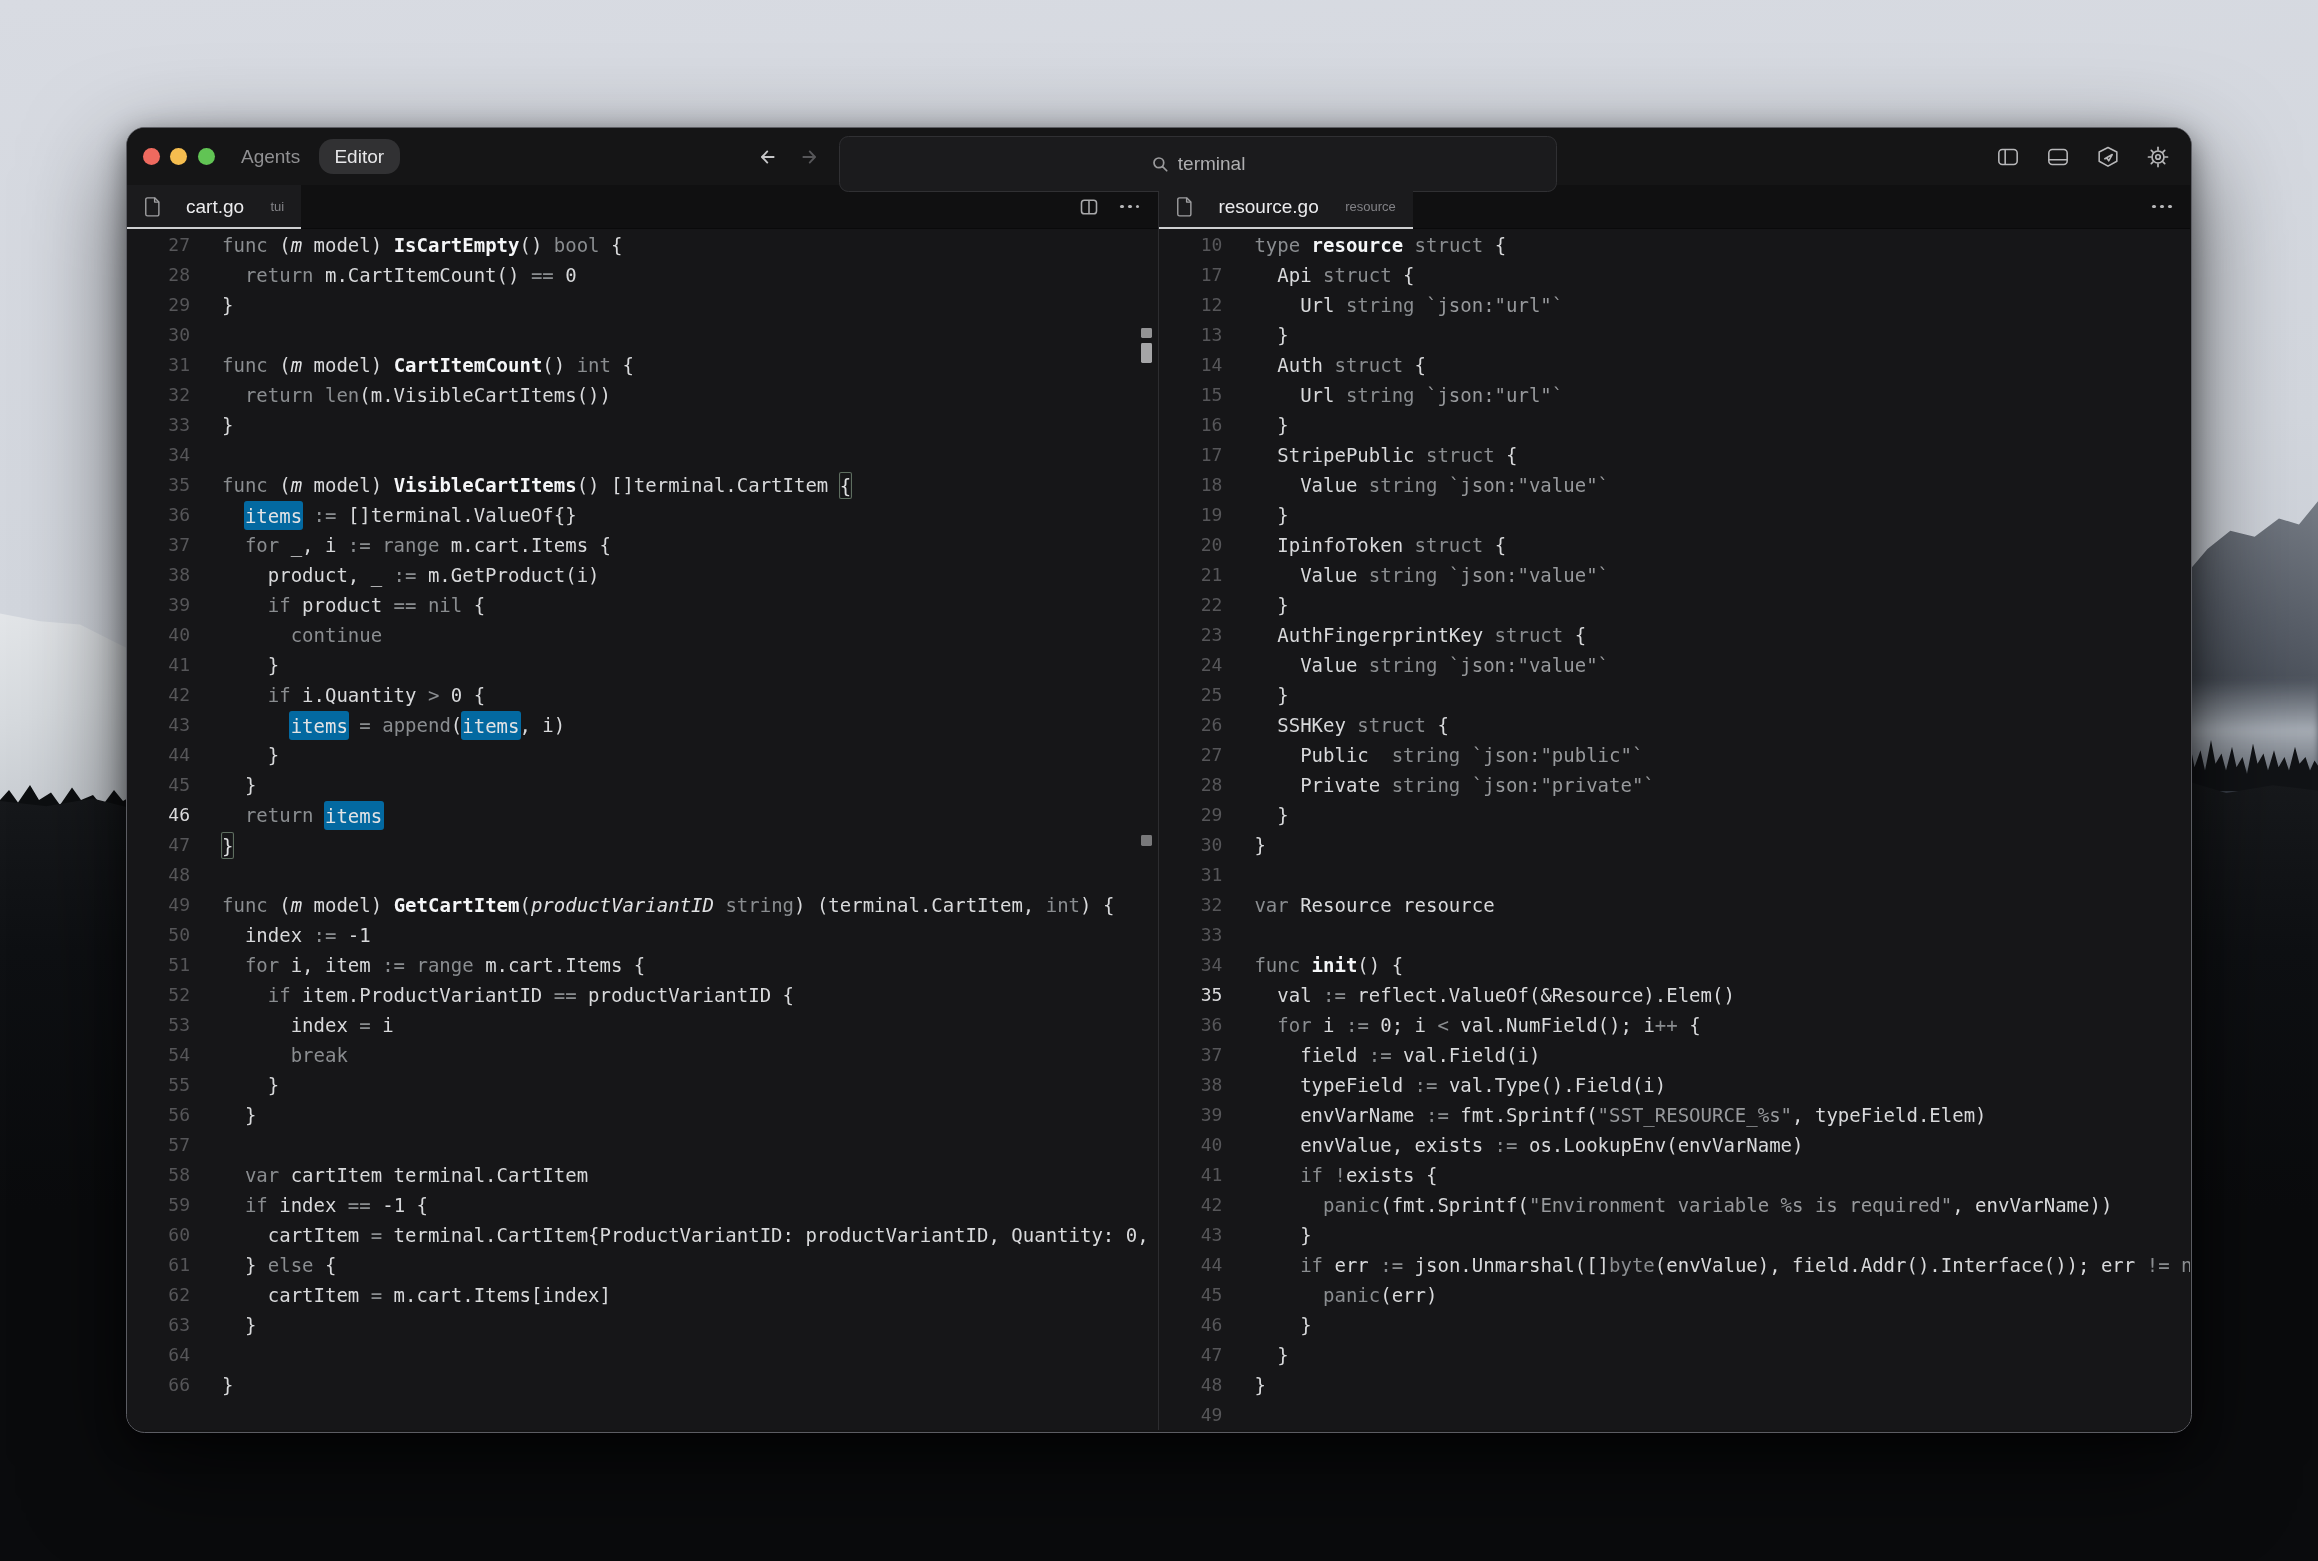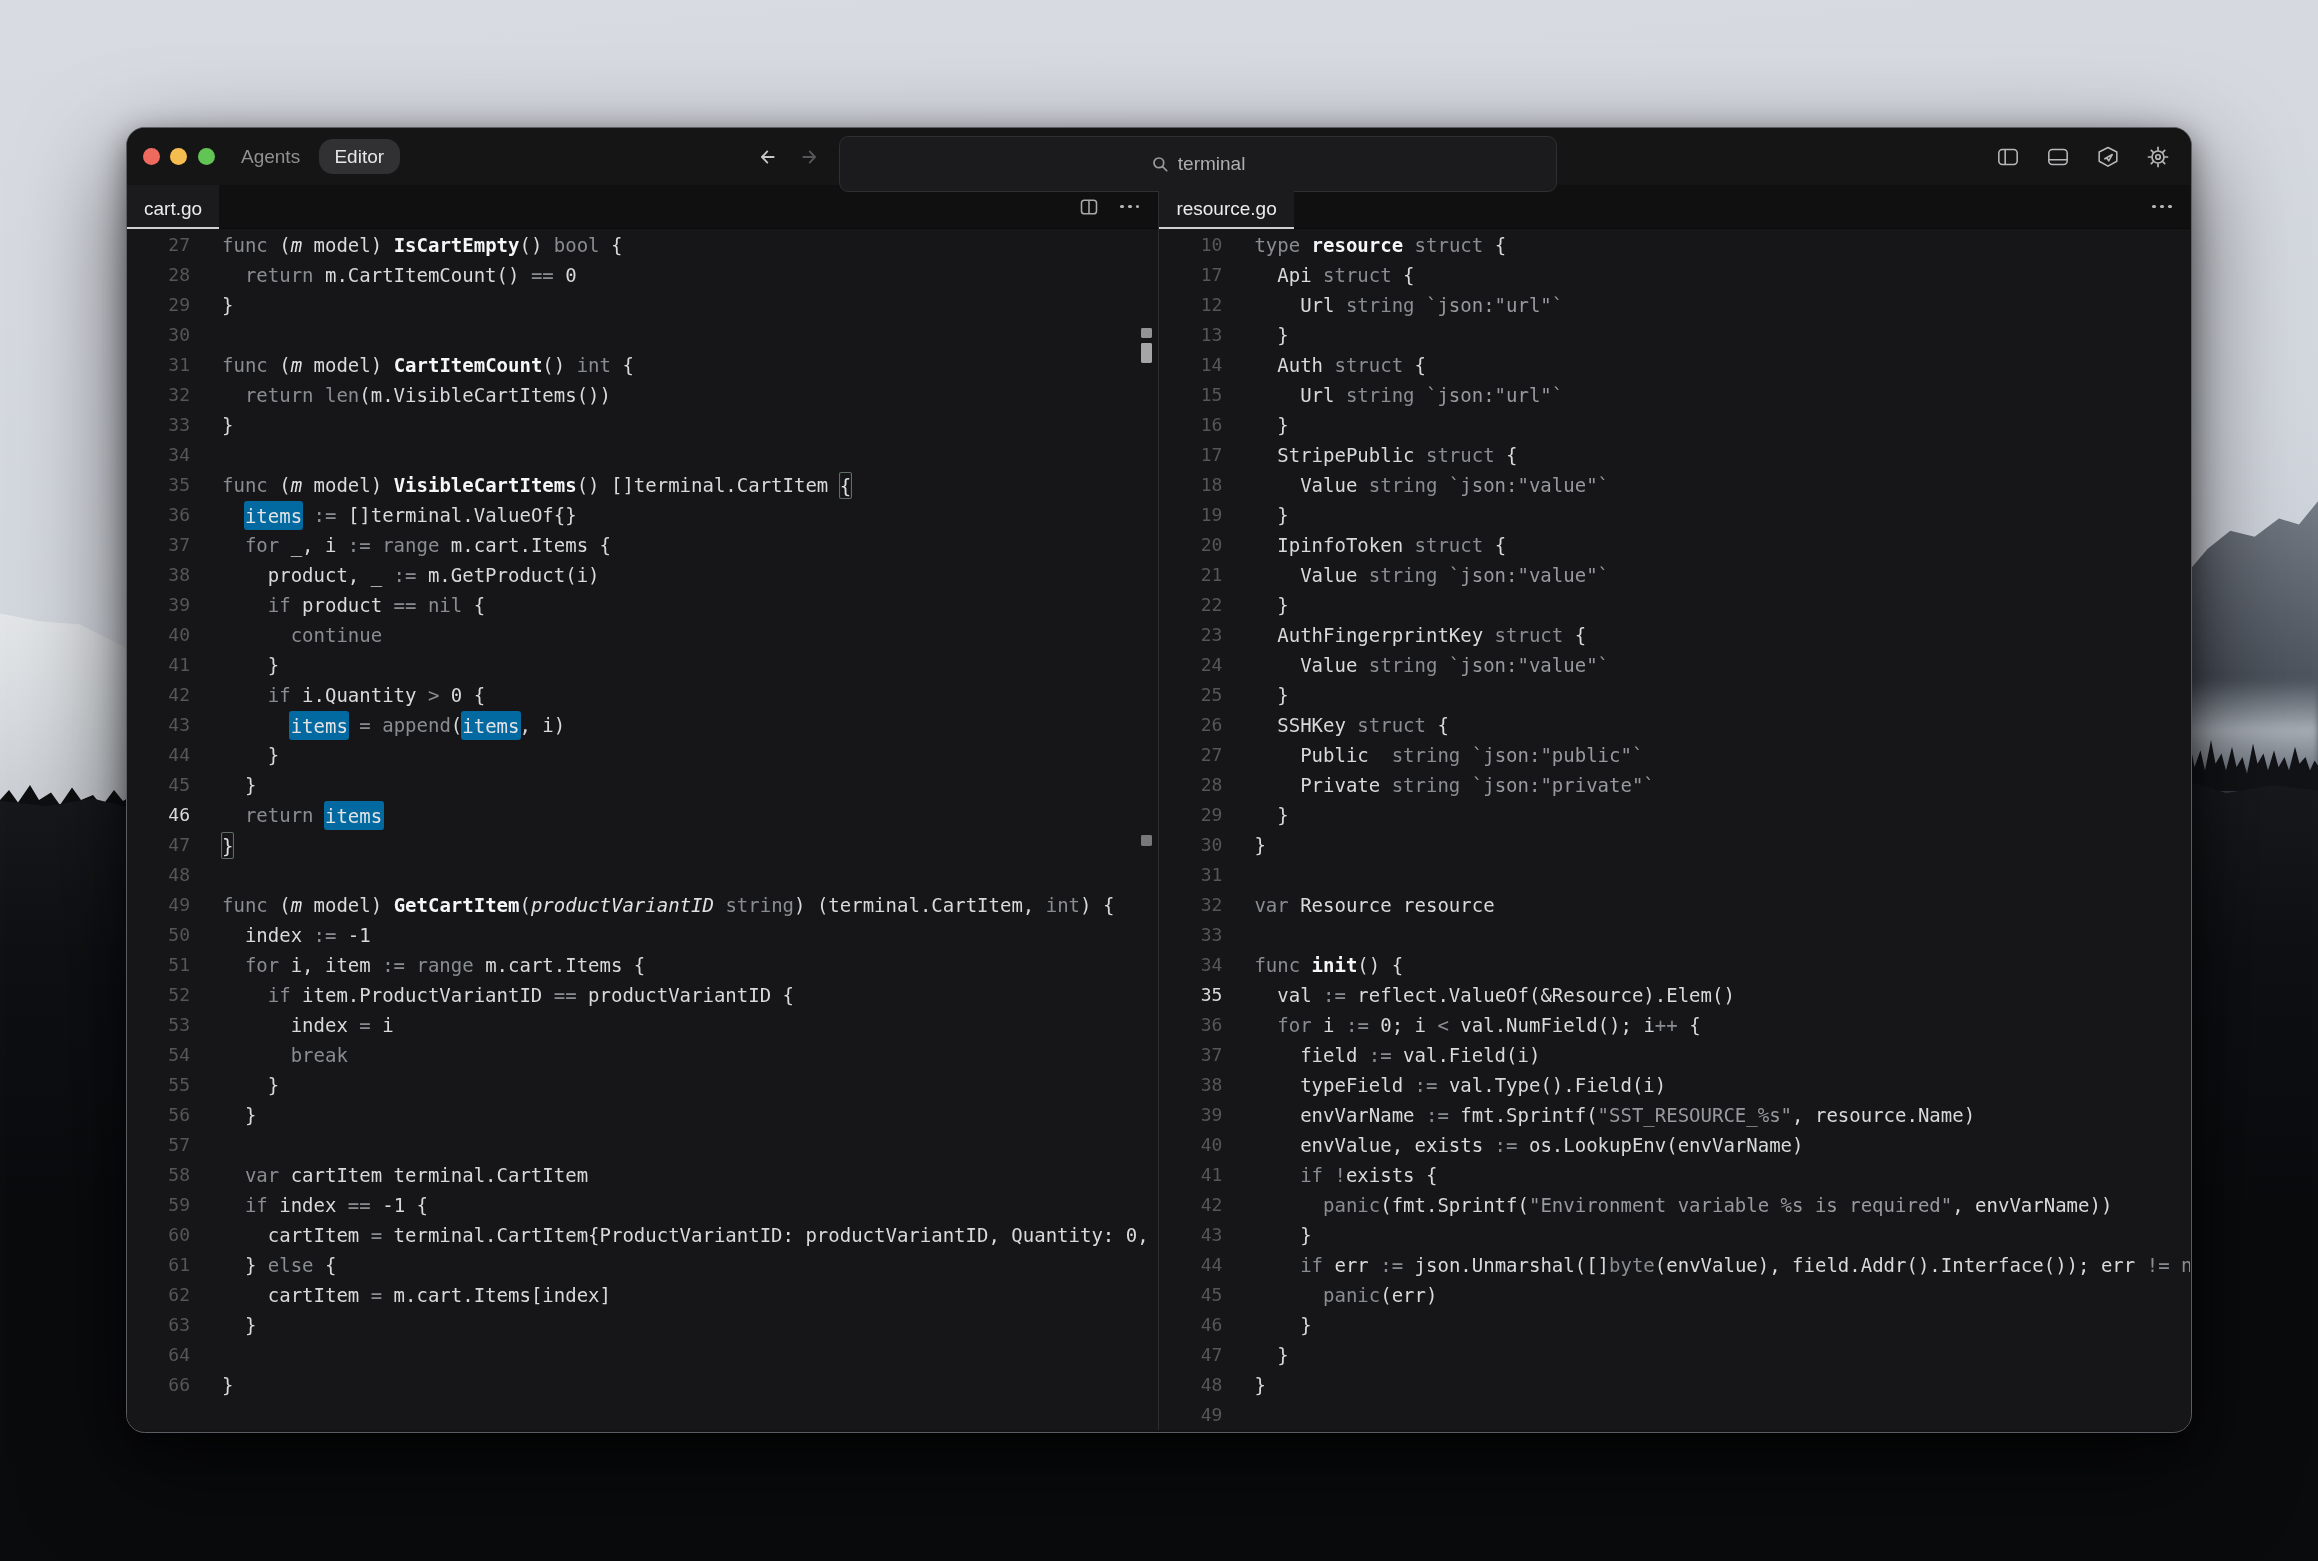--- a/index.html
+++ b/index.html
@@ -49,21 +49,21 @@
   .searchbar{position:absolute;left:calc(50% - 320px);top:7.9px;width:718px;height:56px;
     background:#1b1b1d;border:1.4px solid #303033;border-radius:9.3px;box-sizing:border-box;
     display:flex;align-items:center;justify-content:center;gap:8.6px;}
   .searchbar span{font-size:19px;color:#aeaeb0;}
   .tb-icons{position:absolute;right:21.4px;top:0;height:100%;display:flex;align-items:center;gap:26px;}
 
   
   .main{display:grid;grid-template-columns:1031px 1.4px 1031px;grid-template-rows:44px 1201px;}
   .vdiv{grid-column:2;grid-row:1/3;background:#2d2d30;}
   .tb{display:flex;align-items:stretch;background:#101011;border-bottom:0.7px solid #0a0a0b;box-sizing:border-box;}
-  .tab{display:flex;align-items:center;gap:13px;padding:0 17px;background:#1b1b1d;position:relative;flex-direction:column;}
+  .tab{display:flex;align-items:center;gap:25px;padding:0 17px;background:#1b1b1d;position:relative;}
   .tab::after{content:"";position:absolute;left:0;right:0;bottom:-0.7px;height:2.1px;background:#cfd0d2;}
   .tab .fname{font-size:19px;color:#ececee;}
   .tab .fproj{font-size:13px;color:#828286;margin-left:1.4px;}
   .tb-actions{margin-left:auto;display:flex;align-items:center;gap:21.4px;padding-right:18.6px;}
   .dots{display:flex;gap:4.3px;}
   .dots i{width:3.6px;height:3.6px;border-radius:50%;background:#b6b6b8;display:block;}
 
   
   .pane{position:relative;background:#161618;overflow:hidden;padding-top:1.4px;box-sizing:border-box;}
   .cl{display:flex;align-items:center;height:30px;font:19px/30px "DejaVu Sans Mono","Liberation Mono",monospace;}
@@ -486,21 +486,21 @@
           <div class="cl">
             <span class="ln">37</span>
             <span class="ct"><span class="tk-w">    field </span><span class="tk-g">:= </span><span class="tk-w">val.Field(i)</span></span>
           </div>
           <div class="cl">
             <span class="ln">38</span>
             <span class="ct"><span class="tk-w">    typeField </span><span class="tk-g">:= </span><span class="tk-w">val.Type().Field(i)</span></span>
           </div>
           <div class="cl">
             <span class="ln">39</span>
-            <span class="ct"><span class="tk-w">    envVarName </span><span class="tk-g">:= </span><span class="tk-w">fmt.Sprintf(</span><span class="tk-s">"SST_RESOURCE_%s"</span><span class="tk-w">, resource.Name)</span></span>
+            <span class="ct"><span class="tk-w">    envVarName </span><span class="tk-g">:= </span><span class="tk-w">fmt.Sprintf(</span><span class="tk-s">"SST_RESOURCE_%s"</span><span class="tk-w">, typeField.Elem)</span></span>
           </div>
           <div class="cl">
             <span class="ln">40</span>
             <span class="ct"><span class="tk-w">    envValue, exists </span><span class="tk-g">:= </span><span class="tk-w">os.LookupEnv(envVarName)</span></span>
           </div>
           <div class="cl">
             <span class="ln">41</span>
             <span class="ct"><span class="tk-w">    </span><span class="tk-g">if !</span><span class="tk-w">exists {</span></span>
           </div>
           <div class="cl">

